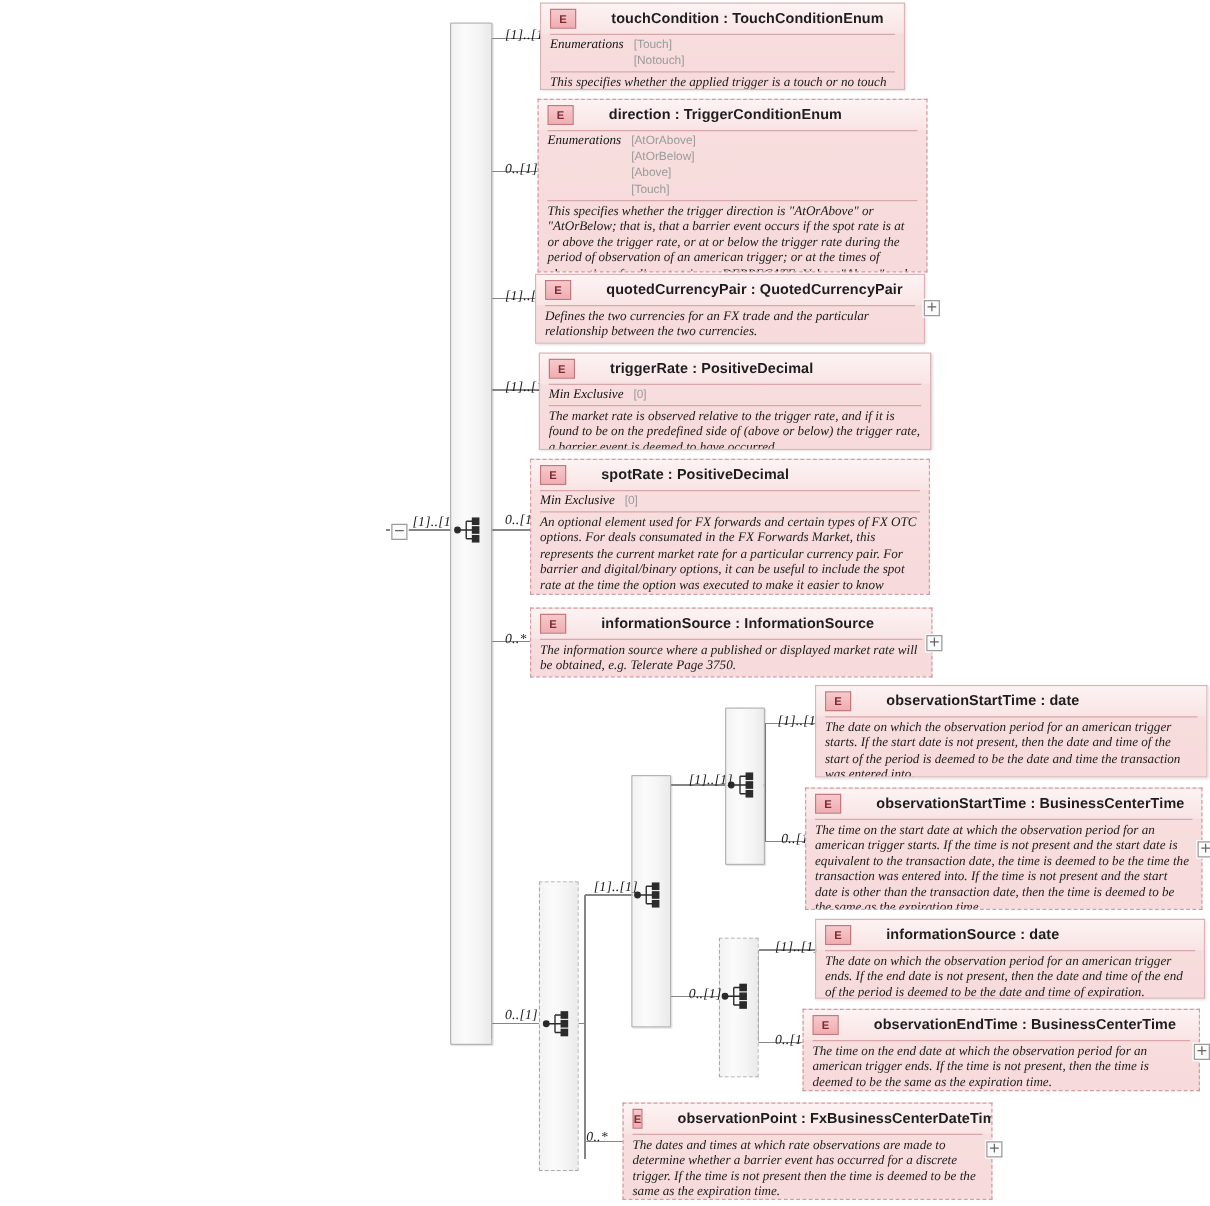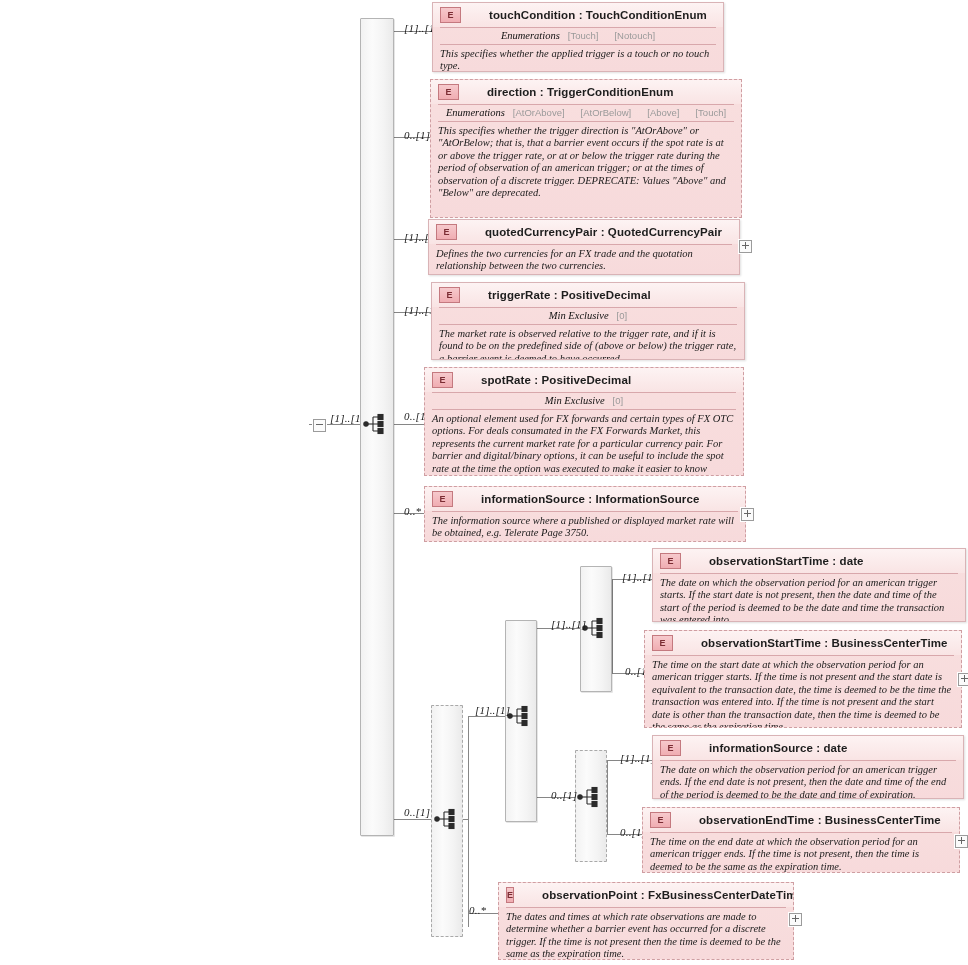--- a/index.html
+++ b/index.html
@@ -120,24 +120,23 @@
     font-size:11.5px;font-weight:bold;color:#1d1d1d;
     letter-spacing:.1px;white-space:nowrap;padding-left:20px;
   }
   .e-rule{height:1px;background:#d8a7ab;margin:0 7px;}
   .e-facet{
     display:flex;
     padding:2px 7px 3px 7px;
     font-family:"Liberation Serif", serif;
     font-size:10.5px;
     gap:8px;
-    justify-content:center;
   }
   .facet-name{font-style:italic;color:#111;white-space:nowrap;}
-  .facet-vals{display:flex;flex-direction:row;gap:16px;}
+  .facet-vals{display:flex;flex-direction:column;gap:2px;}
   .facet-val{
     font-family:"Liberation Sans", sans-serif;
     font-size:9.5px;
     color:#9a9a9a;
     line-height:11px;
     white-space:nowrap;
   }
   .e-doc{
     font-family:"Liberation Serif", serif;
     font-style:italic;
@@ -326,21 +325,21 @@
     <div class="e-rule"></div>
     <div class="e-doc">This specifies whether the trigger direction is "AtOrAbove" or "AtOrBelow; that is, that a barrier event occurs if the spot rate is at or above the trigger rate, or at or below the trigger rate during the period of observation of an american trigger; or at the times of observation of a discrete trigger. DEPRECATE: Values "Above" and "Below" are deprecated.</div>
   </div>
 
   <div class="ebox" style="left:428px;top:219px;width:310px;height:54px;">
     <div class="e-head">
       <span class="e-badge">E</span>
       <span class="e-title">quotedCurrencyPair : QuotedCurrencyPair</span>
     </div>
     <div class="e-rule"></div>
-    <div class="e-doc">Defines the two currencies for an FX trade and the quotation relationship between the two currencies.</div>
+    <div class="e-doc">Defines the two currencies for an FX trade and the particular relationship between the two currencies.</div>
   </div>
   <div class="toggle plus" style="left:739px;top:240px;"></div>
 
   <div class="ebox" style="left:431px;top:282px;width:312px;height:76px;">
     <div class="e-head">
       <span class="e-badge">E</span>
       <span class="e-title">triggerRate : PositiveDecimal</span>
     </div>
     <div class="e-rule"></div>
     <div class="e-facet">

